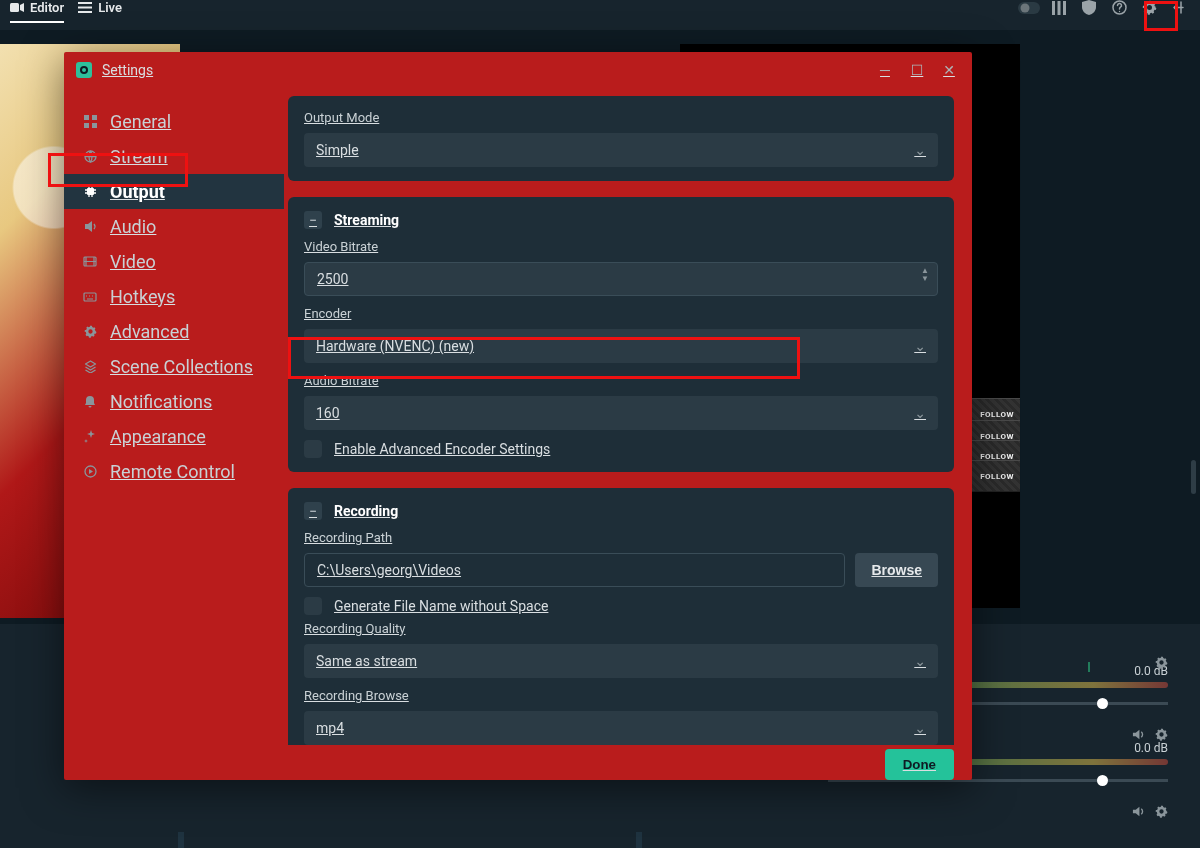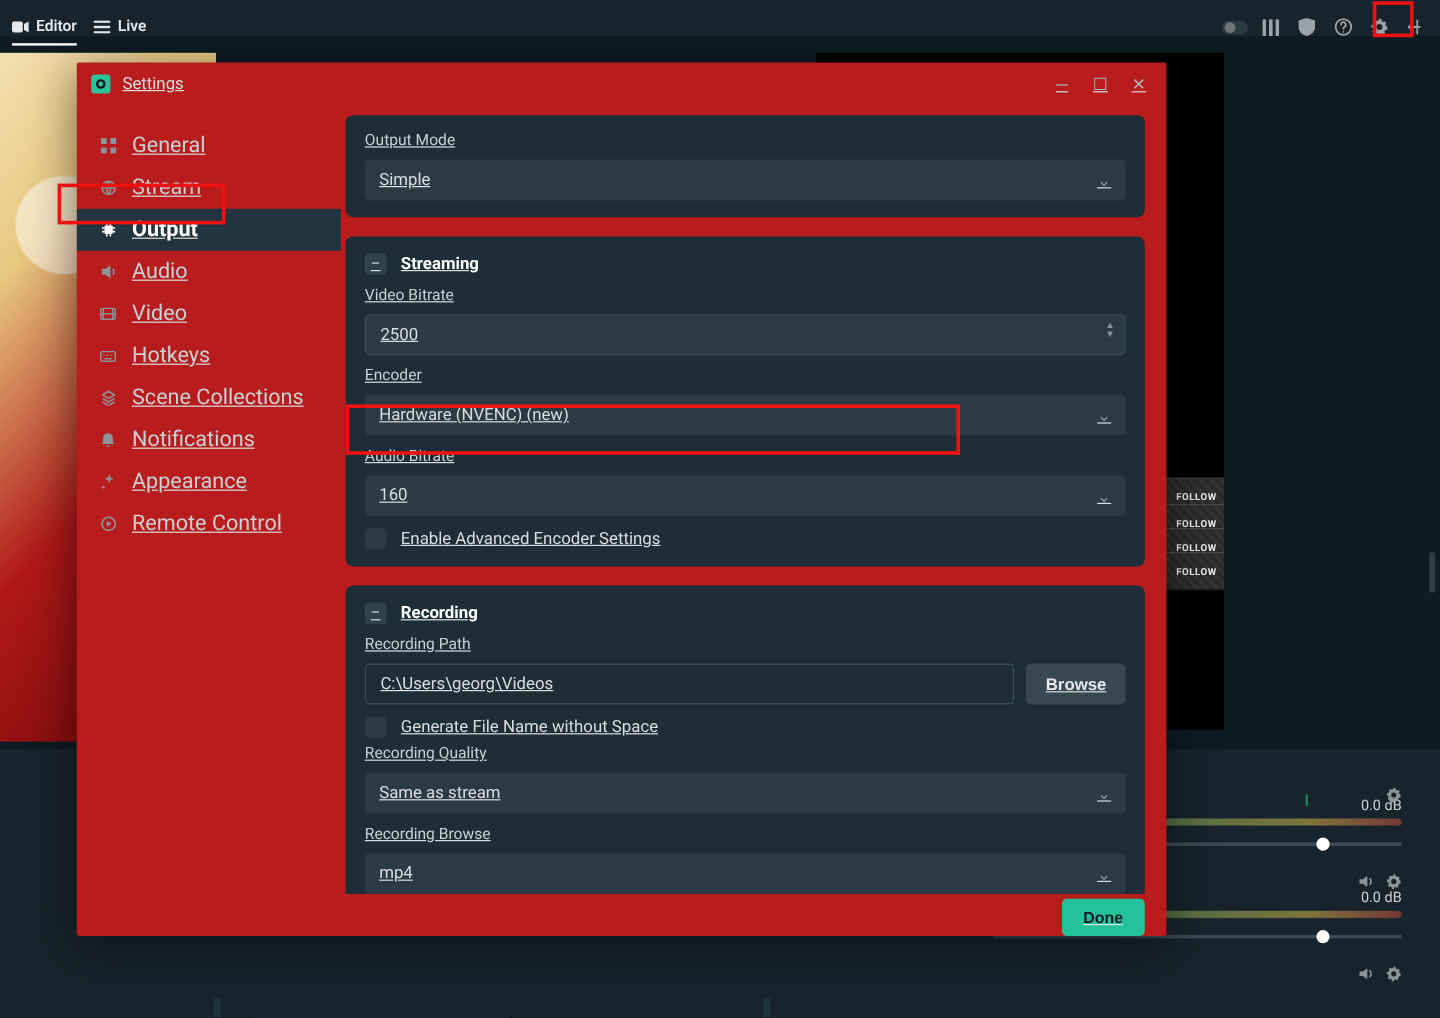--- a/index.html
+++ b/index.html
@@ -8,21 +8,21 @@
   background: #0e1b23;
   font-family: -apple-system, "Segoe UI", Roboto, sans-serif;
   color: #d9dee1;
   font-size: 14px;
   overflow: hidden;
   position: relative;
 }
 .topbar {
   height: 30px;
   background: #17242d;
-  display: flex; align-items: flex-end;
+  display: flex; align-items: flex-start;
   padding: 0 10px;
   color: #e6e9eb;
 }
 .topbar-left { display: flex; align-items: center; gap: 14px; }
 .topbar-item { display: flex; align-items: center; gap: 6px; cursor: pointer; font-weight: 600; font-size: 13px;}
 .topbar-item.active { border-bottom: 2px solid #fff; padding-bottom: 6px; margin-bottom:-8px;}
 .topbar-spacer { flex: 1; }
 .topbar-icon { cursor: pointer; color: #9aa3a8; width: 22px; display: flex; justify-content: center;}
 .topbar-right { display: flex; align-items: center; gap: 8px; }
 .preview-left {
@@ -353,20 +353,28 @@
           <span class="ico">
             <svg width="14" height="10" fill="none" stroke="currentColor" stroke-width="1.2">
               <rect x="1" y="1" width="12" height="8" rx="1"></rect>
               <path d="M3 4h1M6 4h1M9 4h1M4 7h6"></path>
             </svg>
           </span>
           <span>Hotkeys</span>
         </div>
       <div class="side-item">
           <span class="ico">
+            <svg width="13" height="13" viewBox="0 0 24 24" fill="currentColor">
+              <path d="M12 8a4 4 0 100 8 4 4 0 000-8zm9 4l2 1-1 3-2-.3a9 9 0 01-1.3 2.2l.8 2-2.5 2-1.6-1.4a9 9 0 01-2.4.8L12 24l-3-.7.1-2.2a9 9 0 01-2.3-1.3l-2 .9-2-2.5L4.2 16A9 9 0 013.4 13L1 12l.7-3 2.2.1A9 9 0 015.2 6.8l-.9-2L6.8 2.8 8.4 4a9 9 0 012.4-.8L12 1l3 .7-.1 2.2a9 9 0 012.3 1.3l2-.9 2 2.5L19.8 8a9 9 0 01.8 2.4L23 11z"></path>
+            </svg>
+          </span>
+          <span>Advanced</span>
+        </div>
+      <div class="side-item">
+          <span class="ico">
             <svg width="13" height="13" fill="none" stroke="currentColor" stroke-width="1.3">
               <path d="M6.5 1l5 3-5 3-5-3zM1.5 7l5 3 5-3M1.5 10l5 3 5-3" stroke-linejoin="round"></path>
             </svg>
           </span>
           <span>Scene Collections</span>
         </div>
       <div class="side-item">
           <span class="ico">
             <svg width="12" height="13" fill="currentColor">
               <path d="M6 1a4 4 0 014 4v3l1 2H1l1-2V5a4 4 0 014-4zM4.5 11a1.5 1.5 0 003 0z"></path>

